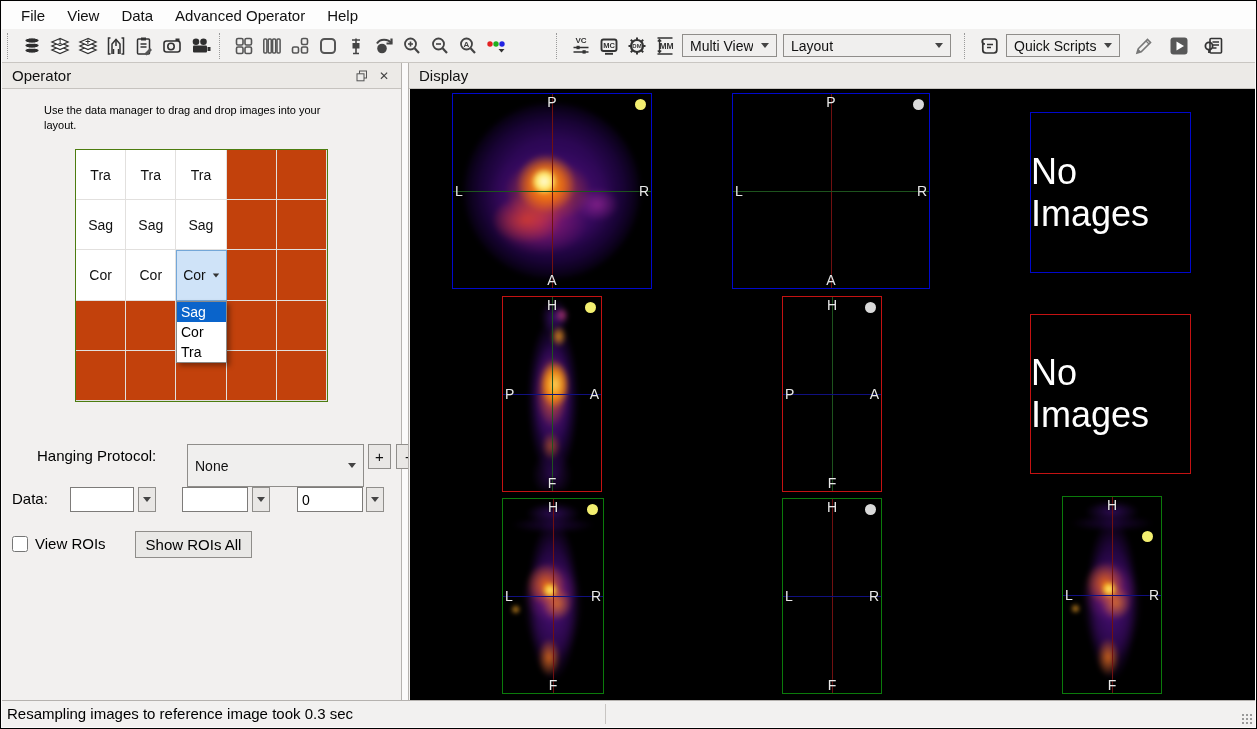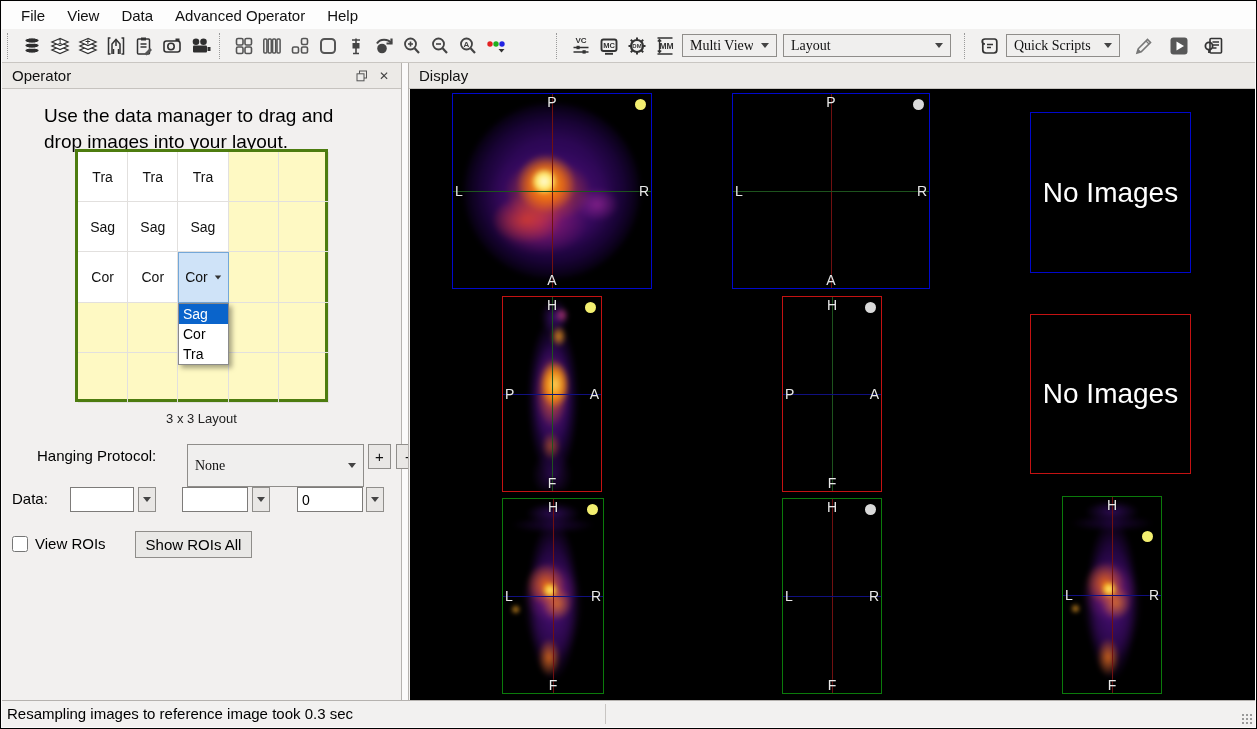--- a/index.html
+++ b/index.html
@@ -13,40 +13,40 @@
   .menu-item { font-size:15px; color:#111; padding:4px 11px; cursor:default; }
 
   
   .toolbar { position:absolute; left:1px; top:28px; right:1px; height:34px;
     background:#f2f1f0; border-bottom:1px solid #c9c6c2; display:flex; align-items:center; }
   .thandle { width:4px; height:26px; border-left:1px dotted #9a9a9a; margin:0 7px 0 5px; }
   .tbtn { width:26px; height:26px; display:flex; align-items:center; justify-content:center; margin:0 1px; }
   .ic { width:22px; height:22px; display:block; }
   .combo { height:23px; border:1px solid #8f8d8a; background:#f0efee; display:flex;
     align-items:center; font-size:14px; color:#111; padding:0 7px; margin:0 3px; }
-  .combo .cval { flex:1; white-space:nowrap; overflow:hidden;font-family:Liberation Serif, serif; }
+  .combo .cval { flex:1; white-space:nowrap; overflow:hidden; }
   .arr { width:0; height:0; border-left:4px solid transparent; border-right:4px solid transparent;
     border-top:5px solid #444; margin-left:8px; flex:none; }
 
   
   .left-panel { position:absolute; left:1px; top:62px; width:400px; bottom:28px;
     background:#f2f0ef; border-right:1px solid #b5b2af; }
   .panel-title { position:absolute; left:0; top:0; right:0; height:26px; background:#eceae7;
     border-bottom:1px solid #c6c3bf; font-size:15px; color:#111; display:flex; align-items:center;
     padding:0 8px 0 10px; }
   .pt-spacer { flex:1; }
   .pt-btn { width:18px; height:16px; display:flex; align-items:center; justify-content:center;
     color:#444; font-size:12px; margin-left:4px; }
 
-  .instruction { position:absolute; left:42px; top:40px; width:290px; font-size:19px;
+  .instruction { position:absolute; left:42px; top:40px; width:290px; font-size:11px;
     line-height:1.35; color:#000; }
 
   
   .lgrid { position:absolute; left:73px; top:86px; width:253px; height:253px;
-    border:3px solid #4d7c0f; background:#fef9c3; display:grid;
+    border:1px solid #4d7c0f; background:#c2410c; display:grid;
     grid-template-columns:repeat(5,50.2px); grid-template-rows:repeat(5,50.2px); }
   .gcell { border-right:1px solid #e2e0de; border-bottom:1px solid #e2e0de; font-size:14px;
     color:#111; display:flex; align-items:center; justify-content:center; }
   .gcell.filled { background:#fff; }
   .gcell.open { background:#cfe3f8; border:1px solid #74a7d8; }
   .gcell .arr { border-top-color:#333; margin-left:6px; transform:scale(.8); }
   .gpopup { position:absolute; left:100px; top:151px; width:51px; background:#fff;
     border:1px solid #8a8a8a; box-shadow:3px 3px 5px rgba(0,0,0,.35); z-index:9; }
   .gopt { font-size:14px; color:#000; padding:1px 4px; height:20px; line-height:18px; }
   .gopt.sel { background:#0a64cb; color:#fff; }
@@ -88,21 +88,21 @@
   .xline.h { left:0; right:0; top:calc(50% - .5px); height:1px; }
   .olab { position:absolute; z-index:4; color:#e8e8e8; font-size:14px;
     text-shadow:0 0 2px #000; }
   .olab.t { top:0px; left:50%; transform:translateX(-50%); }
   .olab.b { bottom:0px; left:50%; transform:translateX(-50%); }
   .olab.l { left:2px; top:50%; transform:translateY(-50%); }
   .olab.r { right:2px; top:50%; transform:translateY(-50%); }
   .marker { position:absolute; z-index:5; width:11px; height:11px; border-radius:50%;
     right:5px; top:5px; }
   .noimg { display:flex; align-items:center; justify-content:center; }
-  .noimg span { color:#fff; font-size:28px; }
+  .noimg span { color:#fff; font-size:36px; }
 
   
   .pet-tra { background:
     radial-gradient(circle 13px at 46% 45%, #fffce0 0%, #ffe96a 60%, rgba(255,200,40,0) 100%),
     radial-gradient(circle 30px at 47% 46%, rgba(255,170,20,.95) 0%, rgba(250,120,10,.75) 55%, rgba(250,120,10,0) 100%),
     radial-gradient(ellipse 55px 40px at 48% 50%, rgba(240,90,10,.75) 0%, rgba(240,90,10,0) 80%),
     radial-gradient(ellipse 44px 30px at 37% 65%, rgba(235,70,30,.7) 0%, rgba(235,70,30,0) 80%),
     radial-gradient(ellipse 60px 42px at 44% 66%, rgba(205,40,120,.55) 0%, rgba(205,40,120,0) 80%),
     radial-gradient(ellipse 26px 20px at 73% 57%, rgba(170,45,160,.6) 0%, rgba(170,45,160,0) 85%),
     radial-gradient(ellipse 78px 62px at 49% 55%, rgba(120,20,140,.4) 0%, rgba(120,20,140,0) 85%),
@@ -397,21 +397,20 @@
       <div class="gcell"></div>
       <div class="gcell"></div>
       <div class="gcell"></div>
 
       <div class="gpopup">
         <div class="gopt sel">Sag</div>
         <div class="gopt">Cor</div>
         <div class="gopt">Tra</div>
       </div>
     </div>
-    <div class="grid-caption">3 x 3 Layout</div>
 
     <div class="hp-row">
       <span class="lab" style="left:10px; top:3px">Hanging Protocol:</span>
       <span class="combo hp-combo">
         <span class="cval">None</span>
           <span class="arr"></span>
       </span>
       <span class="sq-btn" style="left:341px">+</span>
       <span class="sq-btn" style="left:369px">-</span>
     </div>

